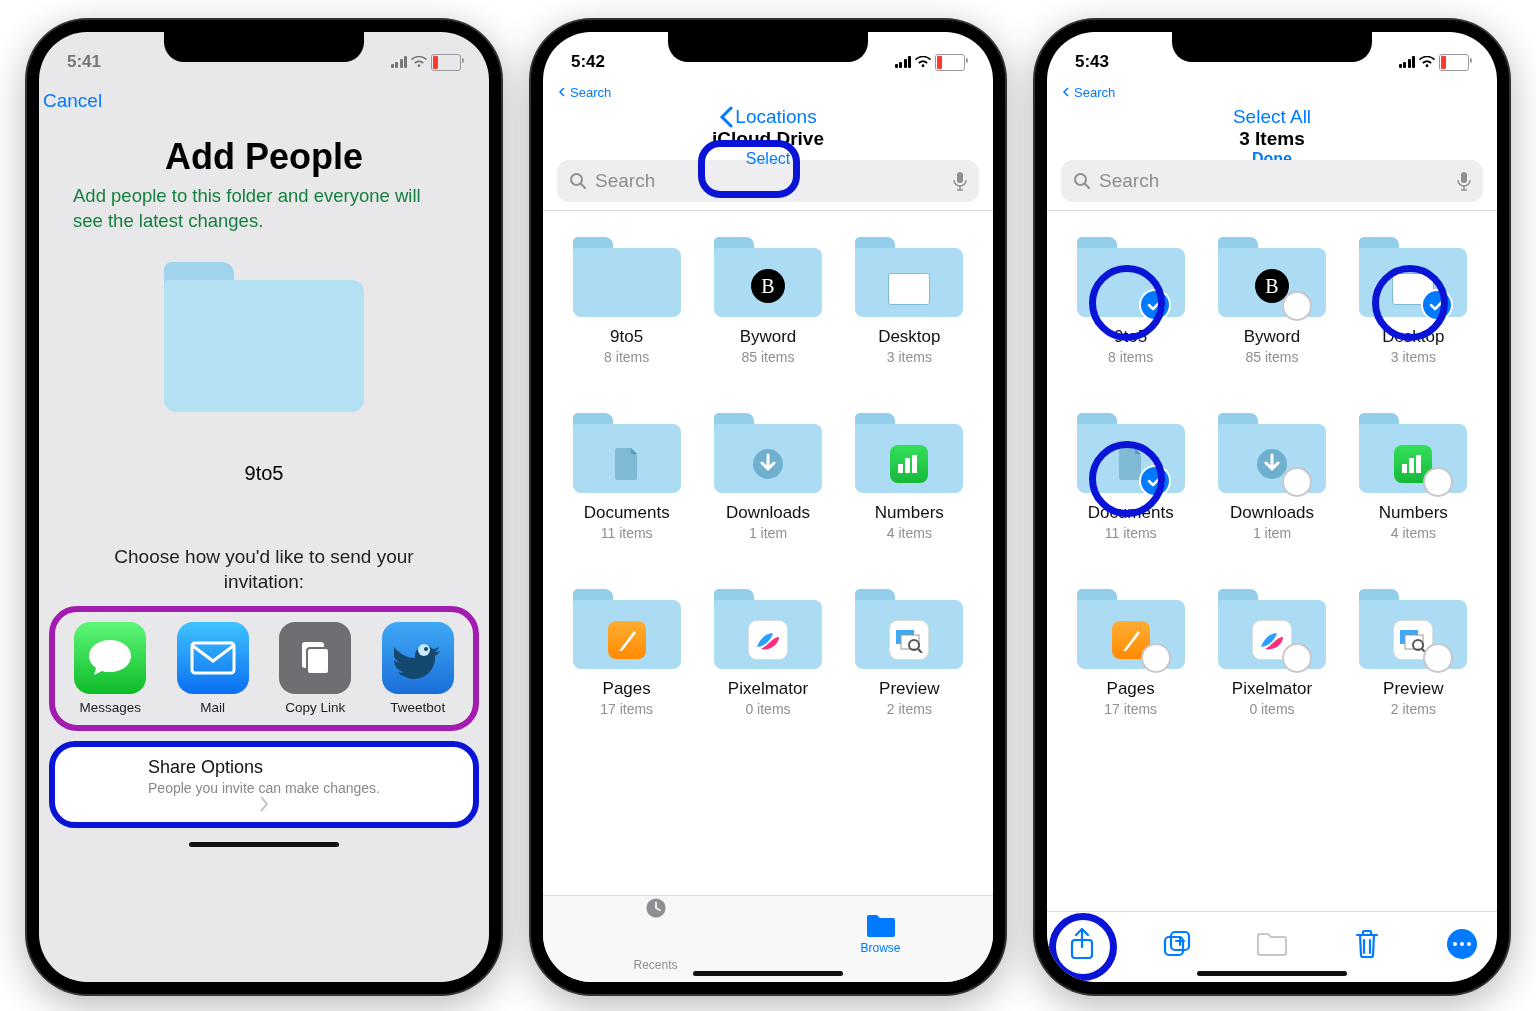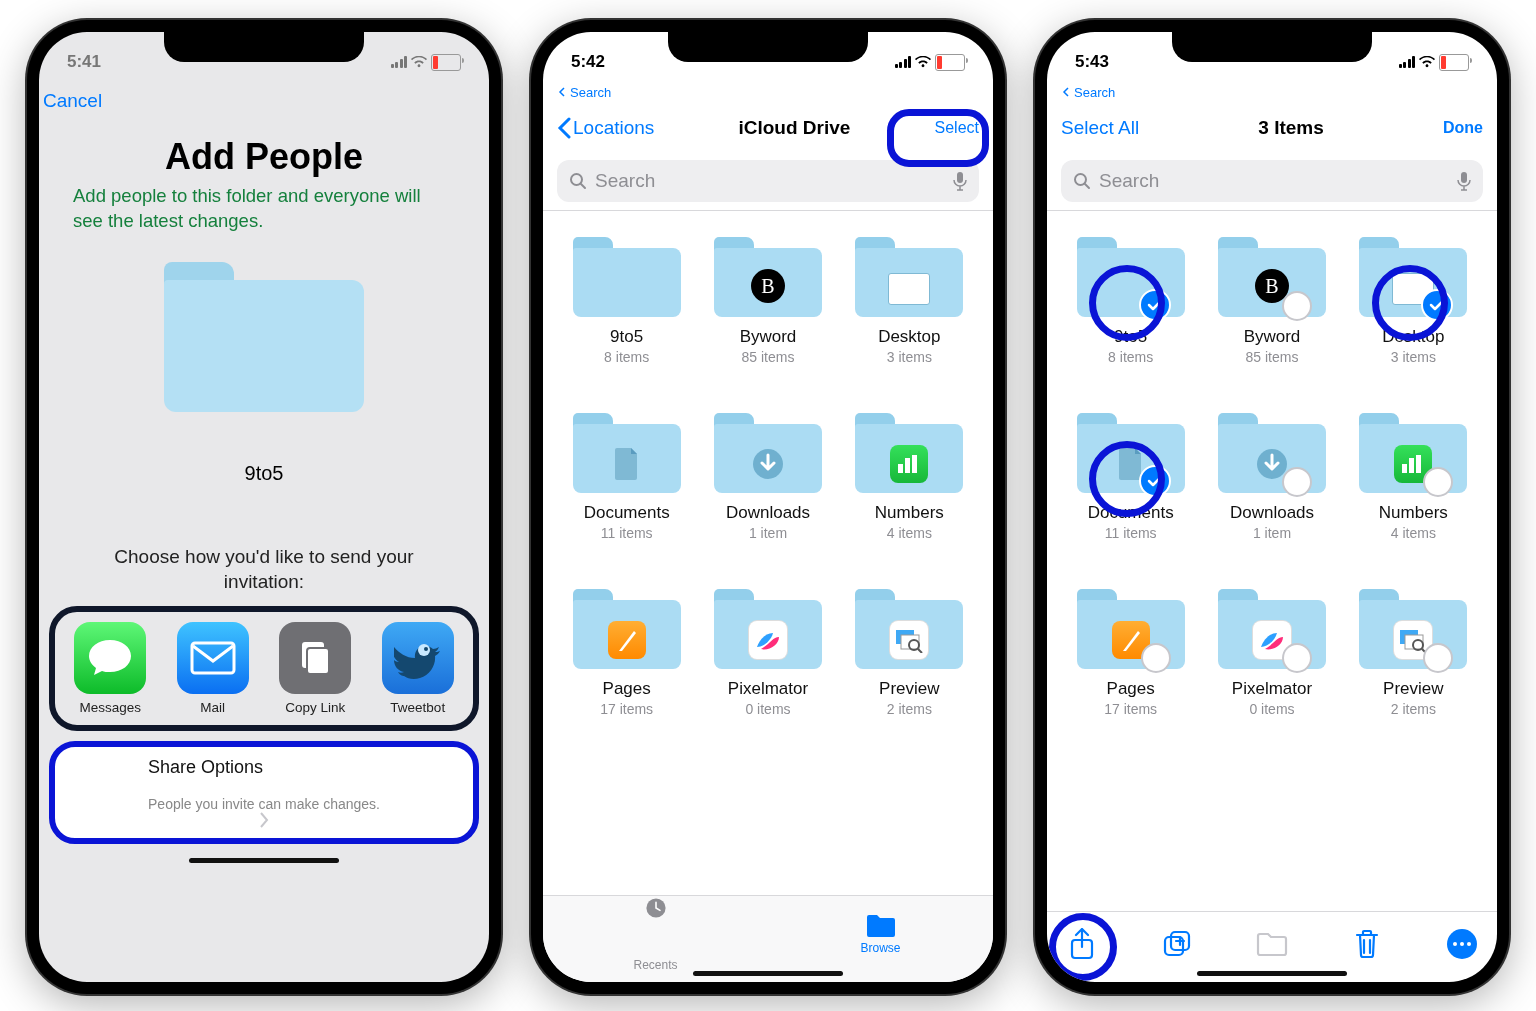--- a/index.html
+++ b/index.html
@@ -67,35 +67,35 @@
   .s1 .nav { padding: 6px 4px 0; display:flex; }
   .s1 .cancel { color:#007aff; font-size:19px; }
   .s1 .title { text-align:center; font-size:36px; font-weight:700; margin-top:24px; }
   .s1 .subtitle { font-size:18.5px; color:#15803d; padding: 6px 34px 0; line-height:1.35; }
   .s1 .big-folder { display:flex; justify-content:center; margin-top:28px; }
   .s1 .folder-shape { width: 200px; height: 150px; position:relative; }
   .folder-shape .tab { position:absolute; top:0; left:0; width:70px; height:28px; background:#9fd4ec; border-radius:8px 12px 0 0; }
   .folder-shape .body { position:absolute; top:18px; left:0; right:0; bottom:0; background:#b4e0f4; border-radius:4px 12px 12px 12px; }
   .s1 .folder-name { text-align:center; font-size:20px; margin-top:50px; }
   .s1 .choose { text-align:center; font-size:19px; color:#222; padding: 0 44px; margin-top:60px; line-height:1.3; }
-  .s1 .share-row-wrap { margin: 12px 10px 0; border: 6px solid #0f172a; border-radius: 28px; padding: 10px 4px; display:flex; justify-content:space-around; background: rgba(255,255,255,0); }
+  .s1 .share-row-wrap { margin: 12px 10px 0; border: 6px solid #a21caf; border-radius: 28px; padding: 10px 4px; display:flex; justify-content:space-around; background: rgba(255,255,255,0); }
   .share-item { display:flex; flex-direction:column; align-items:center; gap:6px; width: 86px; }
   .share-icon { width:72px; height:72px; border-radius:16px; display:flex; align-items:center; justify-content:center; }
   .share-label { font-size:13.5px; color:#222; }
   .s1 .options-wrap { margin: 10px 10px 0; border: 6px solid #0a14d6; border-radius: 26px; background:#fff; padding: 10px 16px; display:flex; align-items:center;flex-direction:column; }
   .s1 .options-wrap .opt-title { font-size:18px; color:#111; }
-  .s1 .options-wrap .opt-sub { font-size:14px; color:#888; margin-top:18px; }
+  .s1 .options-wrap .opt-sub { font-size:14px; color:#888; margin-top:2px; }
   .s1 .grey-bar { height: 24px; display:flex; justify-content:center; align-items:center; margin-top:4px; }
   .home-ind { width: 150px; height:5px; background:#111; border-radius:3px; }
   .s1 .home-ind { background:#111; }
   .status-dim { color:#777; }
   .status-dim .signal-bars span { background:#777; }
   .status-dim .wifi-icon path { fill:#777; }
   
-  .nav2 { display:flex; align-items:center; justify-content:space-between; padding: 6px 14px; height:44px; flex-shrink:0; }
+  .nav2 { display:flex; align-items:center; justify-content:space-between; padding: 6px 14px; height:44px; flex-shrink:0;flex-direction:column; }
   .nav2 .left { display:flex; align-items:center; color:#007aff; font-size:19px; gap:2px; }
   .nav2 .title { font-weight:600; font-size:19px; }
   .nav2 .right { color:#007aff; font-size:16px; }
   .search-bar { margin: 4px 14px 8px; background:#eeeef0; border-radius:12px; height:42px; display:flex; align-items:center; padding: 0 12px; gap:8px; flex-shrink:0; }
   .search-bar .ph { color:#8e8e93; font-size:19px; flex:1; }
   .divider { height:1px; background:#d8d8db; margin: 0; flex-shrink:0;}
   .grid { flex:1; padding: 26px 20px 0; display:grid; grid-template-columns: repeat(3, 1fr); column-gap: 14px; row-gap: 48px; align-content: start; }
   .folder-item { display:flex; flex-direction:column; align-items:center; position:relative; }
   .mini-folder { width: 108px; height: 80px; position:relative; }
   .mini-folder .tab { position:absolute; top:0; left:0; width:40px; height:16px; background:#93cfeb; border-radius:5px 8px 0 0; }

